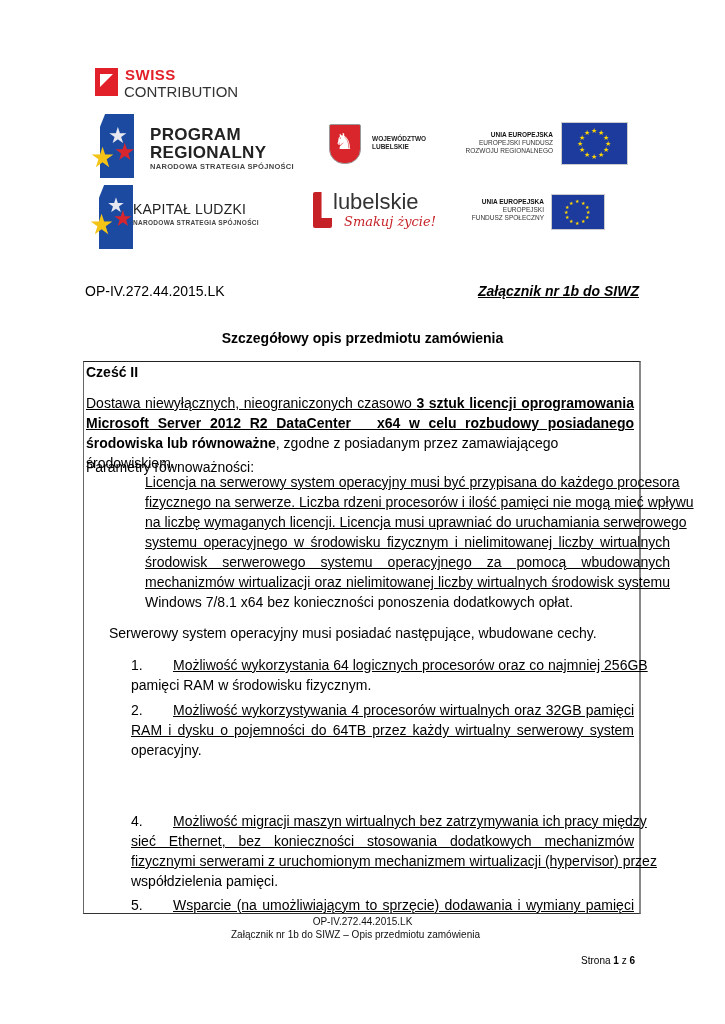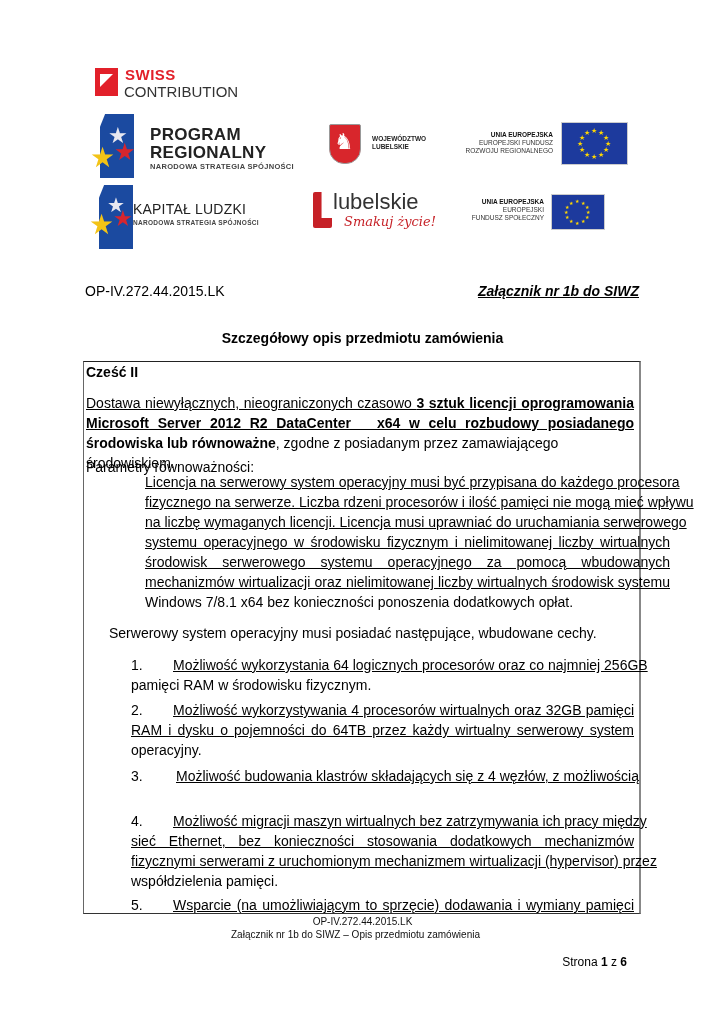--- a/index.html
+++ b/index.html
@@ -44,21 +44,21 @@
   .att { right:86px; top:283px; font-size:14px; font-weight:bold; font-style:italic; text-decoration:underline; }
   .title { left:0; width:725px; top:330px; text-align:center; font-size:14px; font-weight:bold; }
 
   .box { left:83px; top:361px; width:555px; height:551px; border-top:1px solid #222;
          border-left:1px solid #666; border-right:2px solid #888; border-bottom:1px solid #333; }
   .t { position:absolute; font-size:14px; line-height:20px; }
   .jline { display:block; text-align:justify; text-align-last:justify; white-space:nowrap;text-decoration:underline; }
 
   .footer1 { left:0; width:725px; top:916px; text-align:center; font-size:10px; color:#111; }
   .footer2 { left:0; width:711px; top:929px; text-align:center; font-size:10px; color:#111; }
-  .page { right:98px; top:955px; font-size:12px;margin-left:19px; }
+  .page { right:90px; top:955px; font-size:10px;margin-left:19px; }
   .page b { font-weight:bold; }
 </style>
 </head>
 <body>
 
 <div class="abs swiss-flag">
     <div class="tri"></div>
   </div>
 <div class="abs swiss-t1">SWISS</div>
 <div class="abs swiss-t2">CONTRIBUTION</div>
@@ -169,21 +169,20 @@
   <div>pamięci RAM w środowisku fizycznym.</div>
 </div>
 
 <div class="t" style="left:131px; top:700px; width:503px;">
   <div class="jline"><span style="display:inline-block; width:42px;">2.</span><span>Możliwość wykorzystywania 4 procesorów wirtualnych oraz 32GB pamięci</span></div>
   <div class="jline">RAM i dysku o pojemności do 64TB przez każdy wirtualny serwerowy system</div>
   <div>operacyjny.</div>
 </div>
 
 <div class="t" style="left:131px; top:766px; width:503px;">
-  <div class="jline"><span style="display:inline-block; width:45px;">3.</span><span>Możliwość budowania klastrów składających się z 4 węzłów, z możliwością</span></div>
 </div>
 
 <div class="t" style="left:131px; top:811px; width:503px;">
   <div class="jline"><span style="display:inline-block; width:42px;">4.</span><span>Możliwość migracji maszyn wirtualnych bez zatrzymywania ich pracy między</span></div>
   <div class="jline">sieć Ethernet, bez konieczności stosowania dodatkowych mechanizmów</div>
   <div class="jline">fizycznymi serwerami z uruchomionym mechanizmem wirtualizacji (hypervisor) przez</div>
   <div>współdzielenia pamięci.</div>
 </div>
 
 <div class="t" style="left:131px; top:895px; width:503px;">

